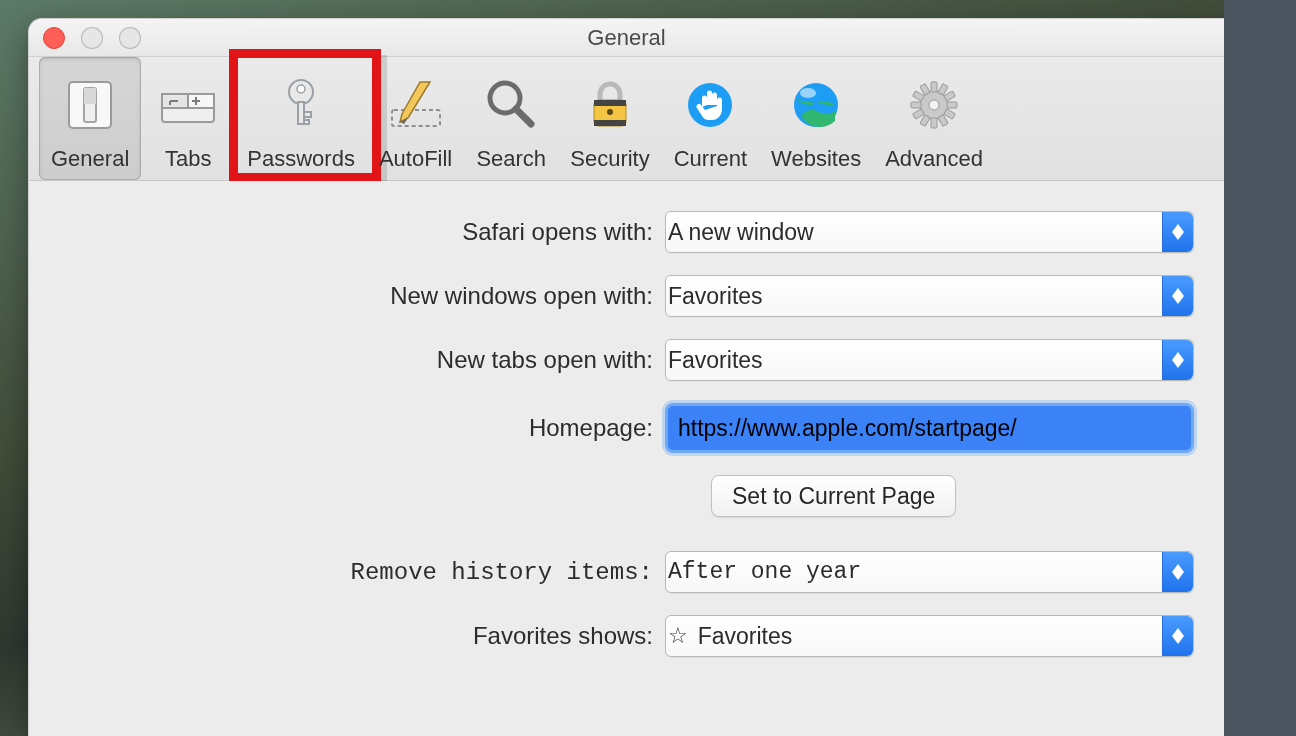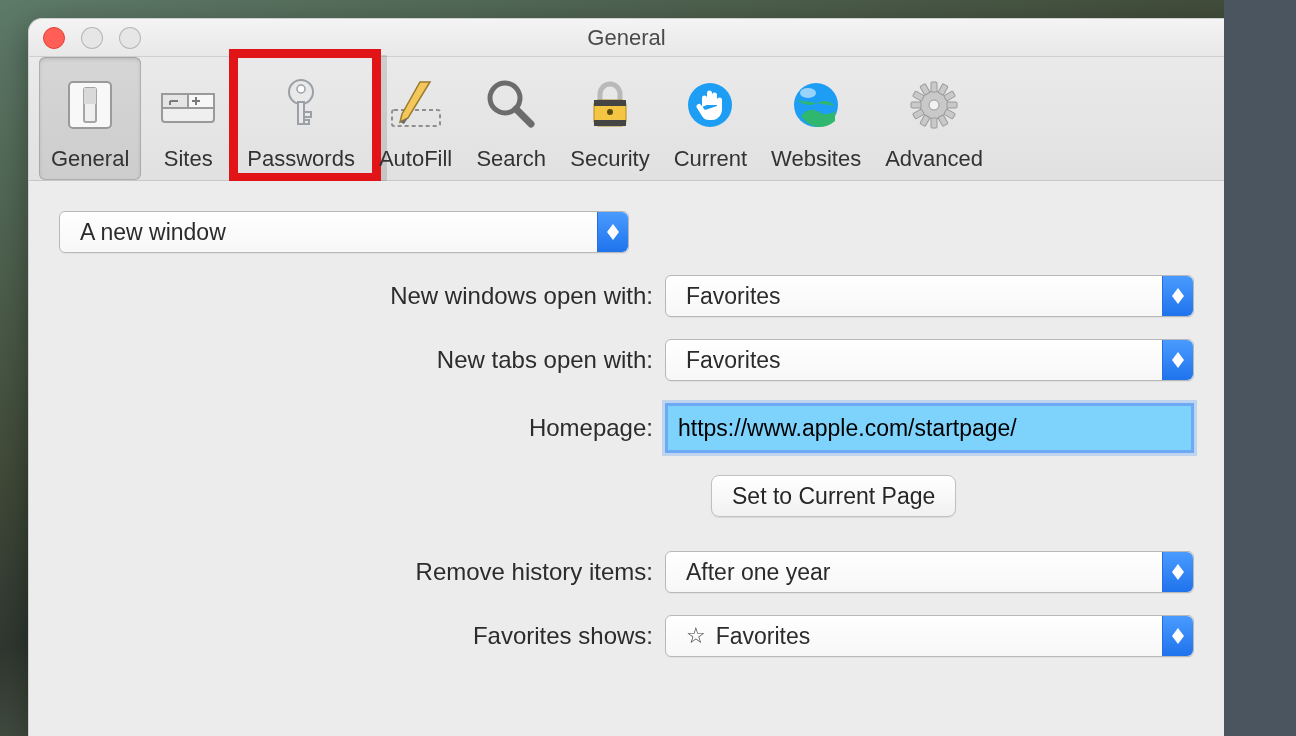--- a/index.html
+++ b/index.html
@@ -32,37 +32,37 @@
   .tool .lbl { font-size:22px; color:#333; margin-top:2px; white-space:nowrap; }
   .tool.selected { background:linear-gradient(#d6d6d6,#cdcdcd);
     box-shadow:inset 0 0 0 1px rgba(0,0,0,.12), inset 0 2px 4px rgba(0,0,0,.15);
     border-radius:6px;
   }
   .highlight-passwords { position:absolute; left:-6px; top:-8px; right:-14px; bottom:-2px;
     border:9px solid #e11417; pointer-events:none; box-shadow:6px 6px 0 rgba(0,0,0,.12); }
 
   .content { position:relative; padding:30px 30px 0 30px; background:#ececec; height:calc(100% - 160px); }
   .row { display:flex; align-items:center; margin-bottom:22px; }
-  .row.gap { margin-top:34px; }
+  .row.gap { margin-top:34px;font-family:Liberation Mono, monospace; }
   .lblcol { width:640px; text-align:right; padding-right:12px; font-size:24px; color:#2c2c2c; }
   .ctlcol { width:570px; display:flex; }
   .select { position:relative; flex:1; height:40px;
     background:linear-gradient(#ffffff,#f7f7f7); border:1px solid #b8b8b8;
-    border-radius:6px; display:flex; align-items:center; padding:0 42px 0 20px;
+    border-radius:6px; display:flex; align-items:center; padding:0 42px 0 2px;
     font-size:23px; color:#2b2b2b; box-shadow:0 1px 0 rgba(0,0,0,.04);
   }
   .select .star { margin-right:10px; font-size:22px; color:#3a3a3a; }
   .select .arrows { position:absolute; right:0; top:0; bottom:0; width:30px;
     background:linear-gradient(#4a9bff,#1f73ec); border-top-right-radius:6px; border-bottom-right-radius:6px;
     display:flex; flex-direction:column; align-items:center; justify-content:center; gap:0;
     border-left:1px solid #2a6de0;
   }
   .arrows svg { display:block; }
   .tinput { flex:1; height:44px; padding:0 10px; font-size:23px;
-    border:3px solid #6ea9f6; border-radius:0; background:#7dd3fc; outline:none;
+    border:3px solid #6ea9f6; border-radius:8px; background:#3b82f6; outline:none;
     box-shadow:0 0 0 3px rgba(110,169,246,.35);
   }
   .tinput::selection { background:#b4d6ff; }
   .btn { height:42px; padding:0 20px; border:1px solid #c0c0c0; border-radius:8px;
     background:linear-gradient(#ffffff,#f1f1f1); font-size:23px; color:#262626;
     box-shadow:0 1px 1px rgba(0,0,0,.08);
   }
   .narrow .ctlcol { width:auto; }
 
   svg { display:block; }
@@ -100,21 +100,21 @@
           <svg width="60" height="58" viewBox="0 0 60 58">
             <rect x="4" y="18" width="52" height="28" rx="3" fill="#efefef" stroke="#9a9a9a" stroke-width="2"></rect>
             <rect x="4" y="18" width="26" height="14" fill="#e5e5e5" stroke="#9a9a9a" stroke-width="2"></rect>
             <rect x="30" y="18" width="26" height="14" fill="#f7f7f7" stroke="#9a9a9a" stroke-width="2"></rect>
             <line x1="12" y1="25" x2="20" y2="25" stroke="#7a7a7a" stroke-width="2"></line>
             <line x1="12" y1="25" x2="12" y2="29" stroke="#7a7a7a" stroke-width="2"></line>
             <line x1="38" y1="21" x2="38" y2="29" stroke="#7a7a7a" stroke-width="2"></line>
             <line x1="34" y1="25" x2="42" y2="25" stroke="#7a7a7a" stroke-width="2"></line>
           </svg>
         </div>
-        <div class="lbl">Sites</div>
+        <div class="lbl">Tabs</div>
       </div>
 
       <div class="tool" style="position:relative;">
         <div class="highlight-passwords"></div>
         <div class="iconwrap">
           <svg width="44" height="58" viewBox="0 0 44 58">
             <circle cx="22" cy="16" r="12" fill="#e9e9e9" stroke="#9aa0a5" stroke-width="2"></circle>
             <circle cx="22" cy="13" r="4" fill="#ffffff" stroke="#9aa0a5" stroke-width="1.5"></circle>
             <rect x="19" y="26" width="6" height="22" fill="#e9e9e9" stroke="#9aa0a5" stroke-width="2"></rect>
             <rect x="25" y="36" width="7" height="5" fill="#e9e9e9" stroke="#9aa0a5" stroke-width="2"></rect>
@@ -229,20 +229,21 @@
           </svg>
         </div>
         <div class="lbl">Advanced</div>
       </div>
 
     </div>
 
     <div class="content">
 
       <div class="row">
+        <div class="lblcol">Safari opens with:</div>
         <div class="ctlcol">
           <div class="select">
             <span>A new window</span>
             <span class="arrows">
               <svg width="12" height="8">
                   <polygon points="6,0 12,8 0,8" fill="#fff"></polygon>
                 </svg>
               <svg width="12" height="8">
                   <polygon points="0,0 12,0 6,8" fill="#fff"></polygon>
                 </svg>

